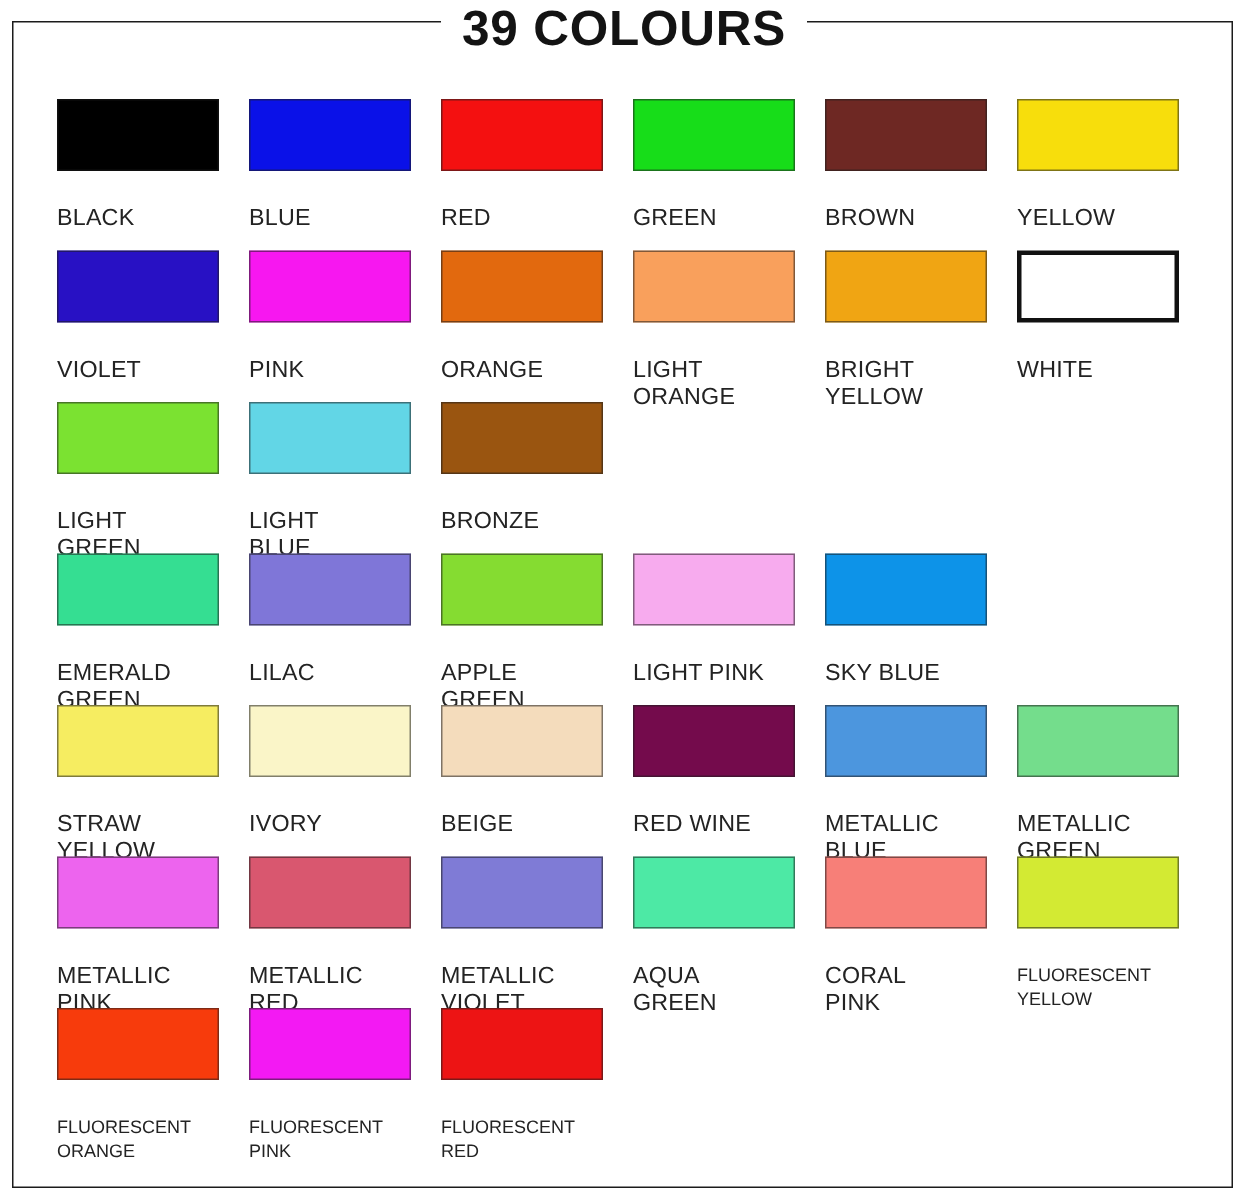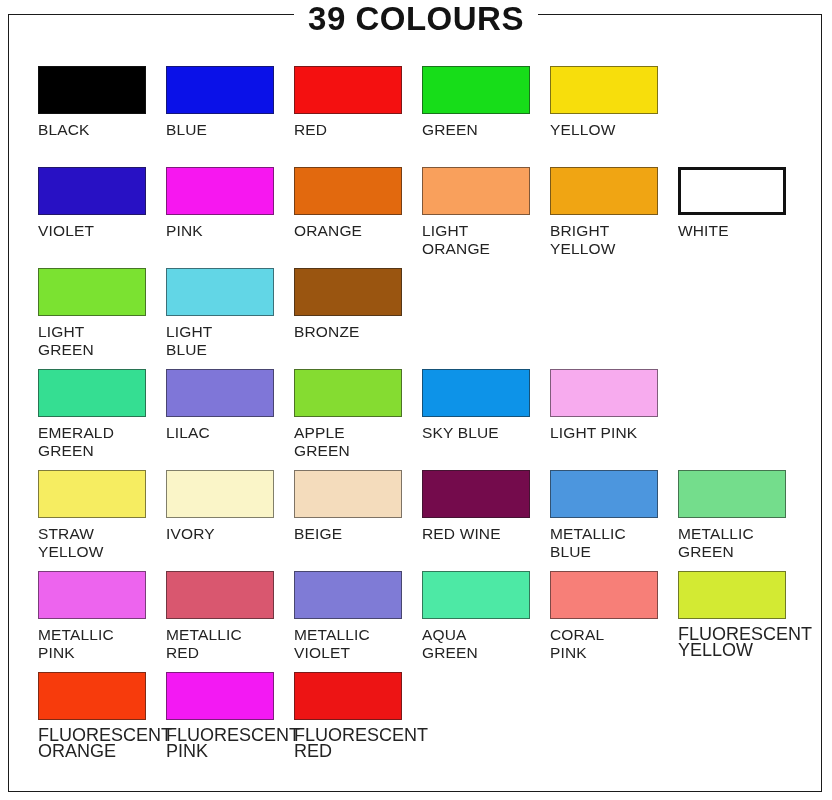--- a/index.html
+++ b/index.html
@@ -83,32 +83,32 @@
     width: 108px;
     height: 48px;
     border: 1px solid rgba(30,30,30,0.55);
     display: block;
   }
   .swatch.outlined {
     border: 3px solid #111111;
   }
 
   .swatch-label {
-    margin-top: 7px;
+    margin-top: 23px;
     width: 124px;
     font-size: 15.5px;
     line-height: 17.5px;
     letter-spacing: 0.15px;
     color: #232323;
     font-weight: 400;
     white-space: pre-line;
     text-transform: uppercase;
   }
   .swatch-label.small {
-    font-size: 18px;
+    font-size: 12px;
     line-height: 16px;
     letter-spacing: 0;
   }
 </style>
 </head>
 <body>
 
 <div id="chart-root">
 
   <div class="frame"></div>
@@ -131,20 +131,24 @@
         </div>
         <div class="cell">
           <div class="swatch" style="background-color: rgb(244, 16, 16);"></div>
           <div class="swatch-label">RED</div>
         </div>
         <div class="cell">
           <div class="swatch" style="background-color: rgb(23, 221, 25);"></div>
           <div class="swatch-label">GREEN</div>
         </div>
         <div class="cell">
+          <div class="swatch" style="background-color: rgb(110, 40, 35);"></div>
+          <div class="swatch-label">BROWN</div>
+        </div>
+        <div class="cell">
           <div class="swatch" style="background-color: rgb(247, 222, 12);"></div>
           <div class="swatch-label">YELLOW</div>
         </div>
       </div>
       <div class="row">
         <div class="cell">
           <div class="swatch" style="background-color: rgb(40, 17, 196);"></div>
           <div class="swatch-label">VIOLET</div>
         </div>
         <div class="cell">
@@ -195,26 +199,26 @@
         <div class="cell">
           <div class="swatch" style="background-color: rgb(127, 118, 216);"></div>
           <div class="swatch-label">LILAC</div>
         </div>
         <div class="cell">
           <div class="swatch" style="background-color: rgb(133, 220, 49);"></div>
           <div class="swatch-label">APPLE
 GREEN</div>
         </div>
         <div class="cell">
+          <div class="swatch" style="background-color: rgb(247, 171, 238);"></div>
+          <div class="swatch-label">LIGHT PINK</div>
+        </div>
+        <div class="cell">
           <div class="swatch" style="background-color: rgb(13, 147, 232);"></div>
           <div class="swatch-label">SKY BLUE</div>
-        </div>
-        <div class="cell">
-          <div class="swatch" style="background-color: rgb(247, 171, 238);"></div>
-          <div class="swatch-label">LIGHT PINK</div>
         </div>
       </div>
       <div class="row">
         <div class="cell">
           <div class="swatch" style="background-color: rgb(246, 237, 97);"></div>
           <div class="swatch-label">STRAW
 YELLOW</div>
         </div>
         <div class="cell">
           <div class="swatch" style="background-color: rgb(250, 245, 200);"></div>

